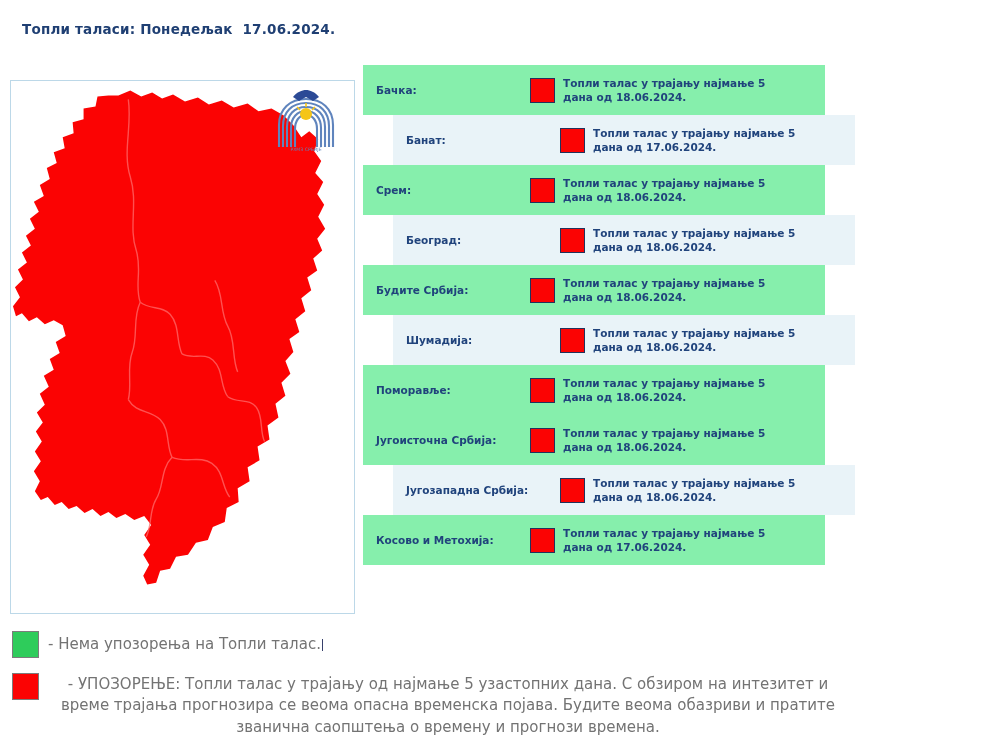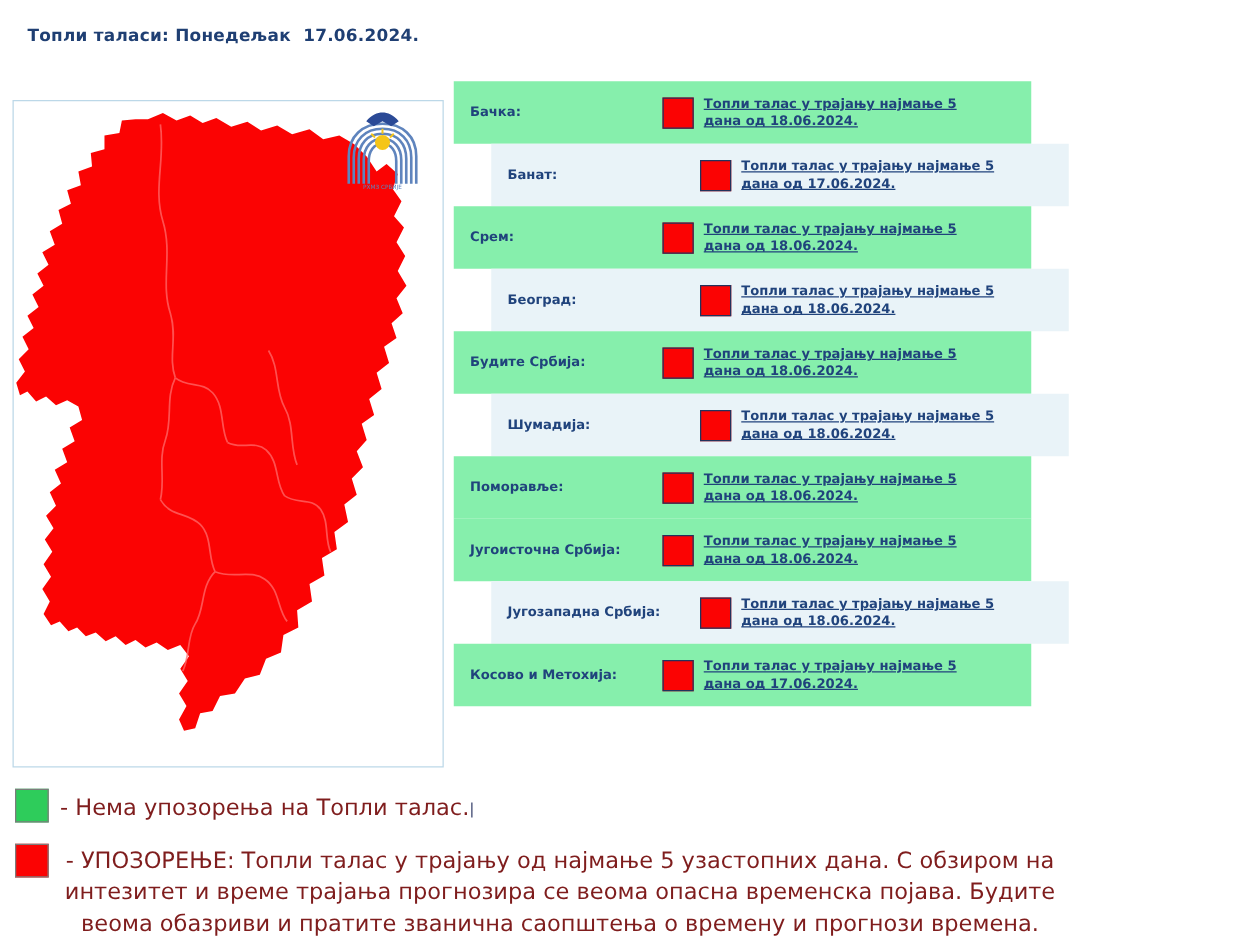--- a/index.html
+++ b/index.html
@@ -86,21 +86,20 @@
     background: #fb0303;
     border: 1.5px solid #22325c;
   }
   .row-text {
     flex: 1;
     padding-right: 28px;
     font-size: 10.5px;
     font-weight: bold;
     color: #20437c;
     line-height: 1.35;
-    text-decoration: underline;
   }
 
   
   .legend {
     position: absolute;
     left: 12px; top: 630px;
     width: 975px;
   }
   .legend-row {
     display: flex;
@@ -109,22 +108,22 @@
   }
   .legend-swatch {
     flex: 0 0 auto;
     width: 27px; height: 27px;
     margin-right: 9px;
     margin-top: 1px;
   }
   .legend-swatch.green { background: #2ecc5b; border: 1.5px solid #7c7c7c; }
   .legend-swatch.red   { background: #fb0303; border: 1.5px solid #7c7c7c; }
   .legend-text {
-    font-size: 18px;
-    color: #7f1d1d;
+    font-size: 15px;
+    color: #737373;
     line-height: 1.42;
     padding-top: 4px;
   }
   .legend-text.block { padding-top: 2px; max-width: 800px; text-align: center; }
   .caret {
     display: inline-block;
     width: 1px; height: 12px;
     background: #37406b;
     vertical-align: -2px;
     margin-left: 1px;

